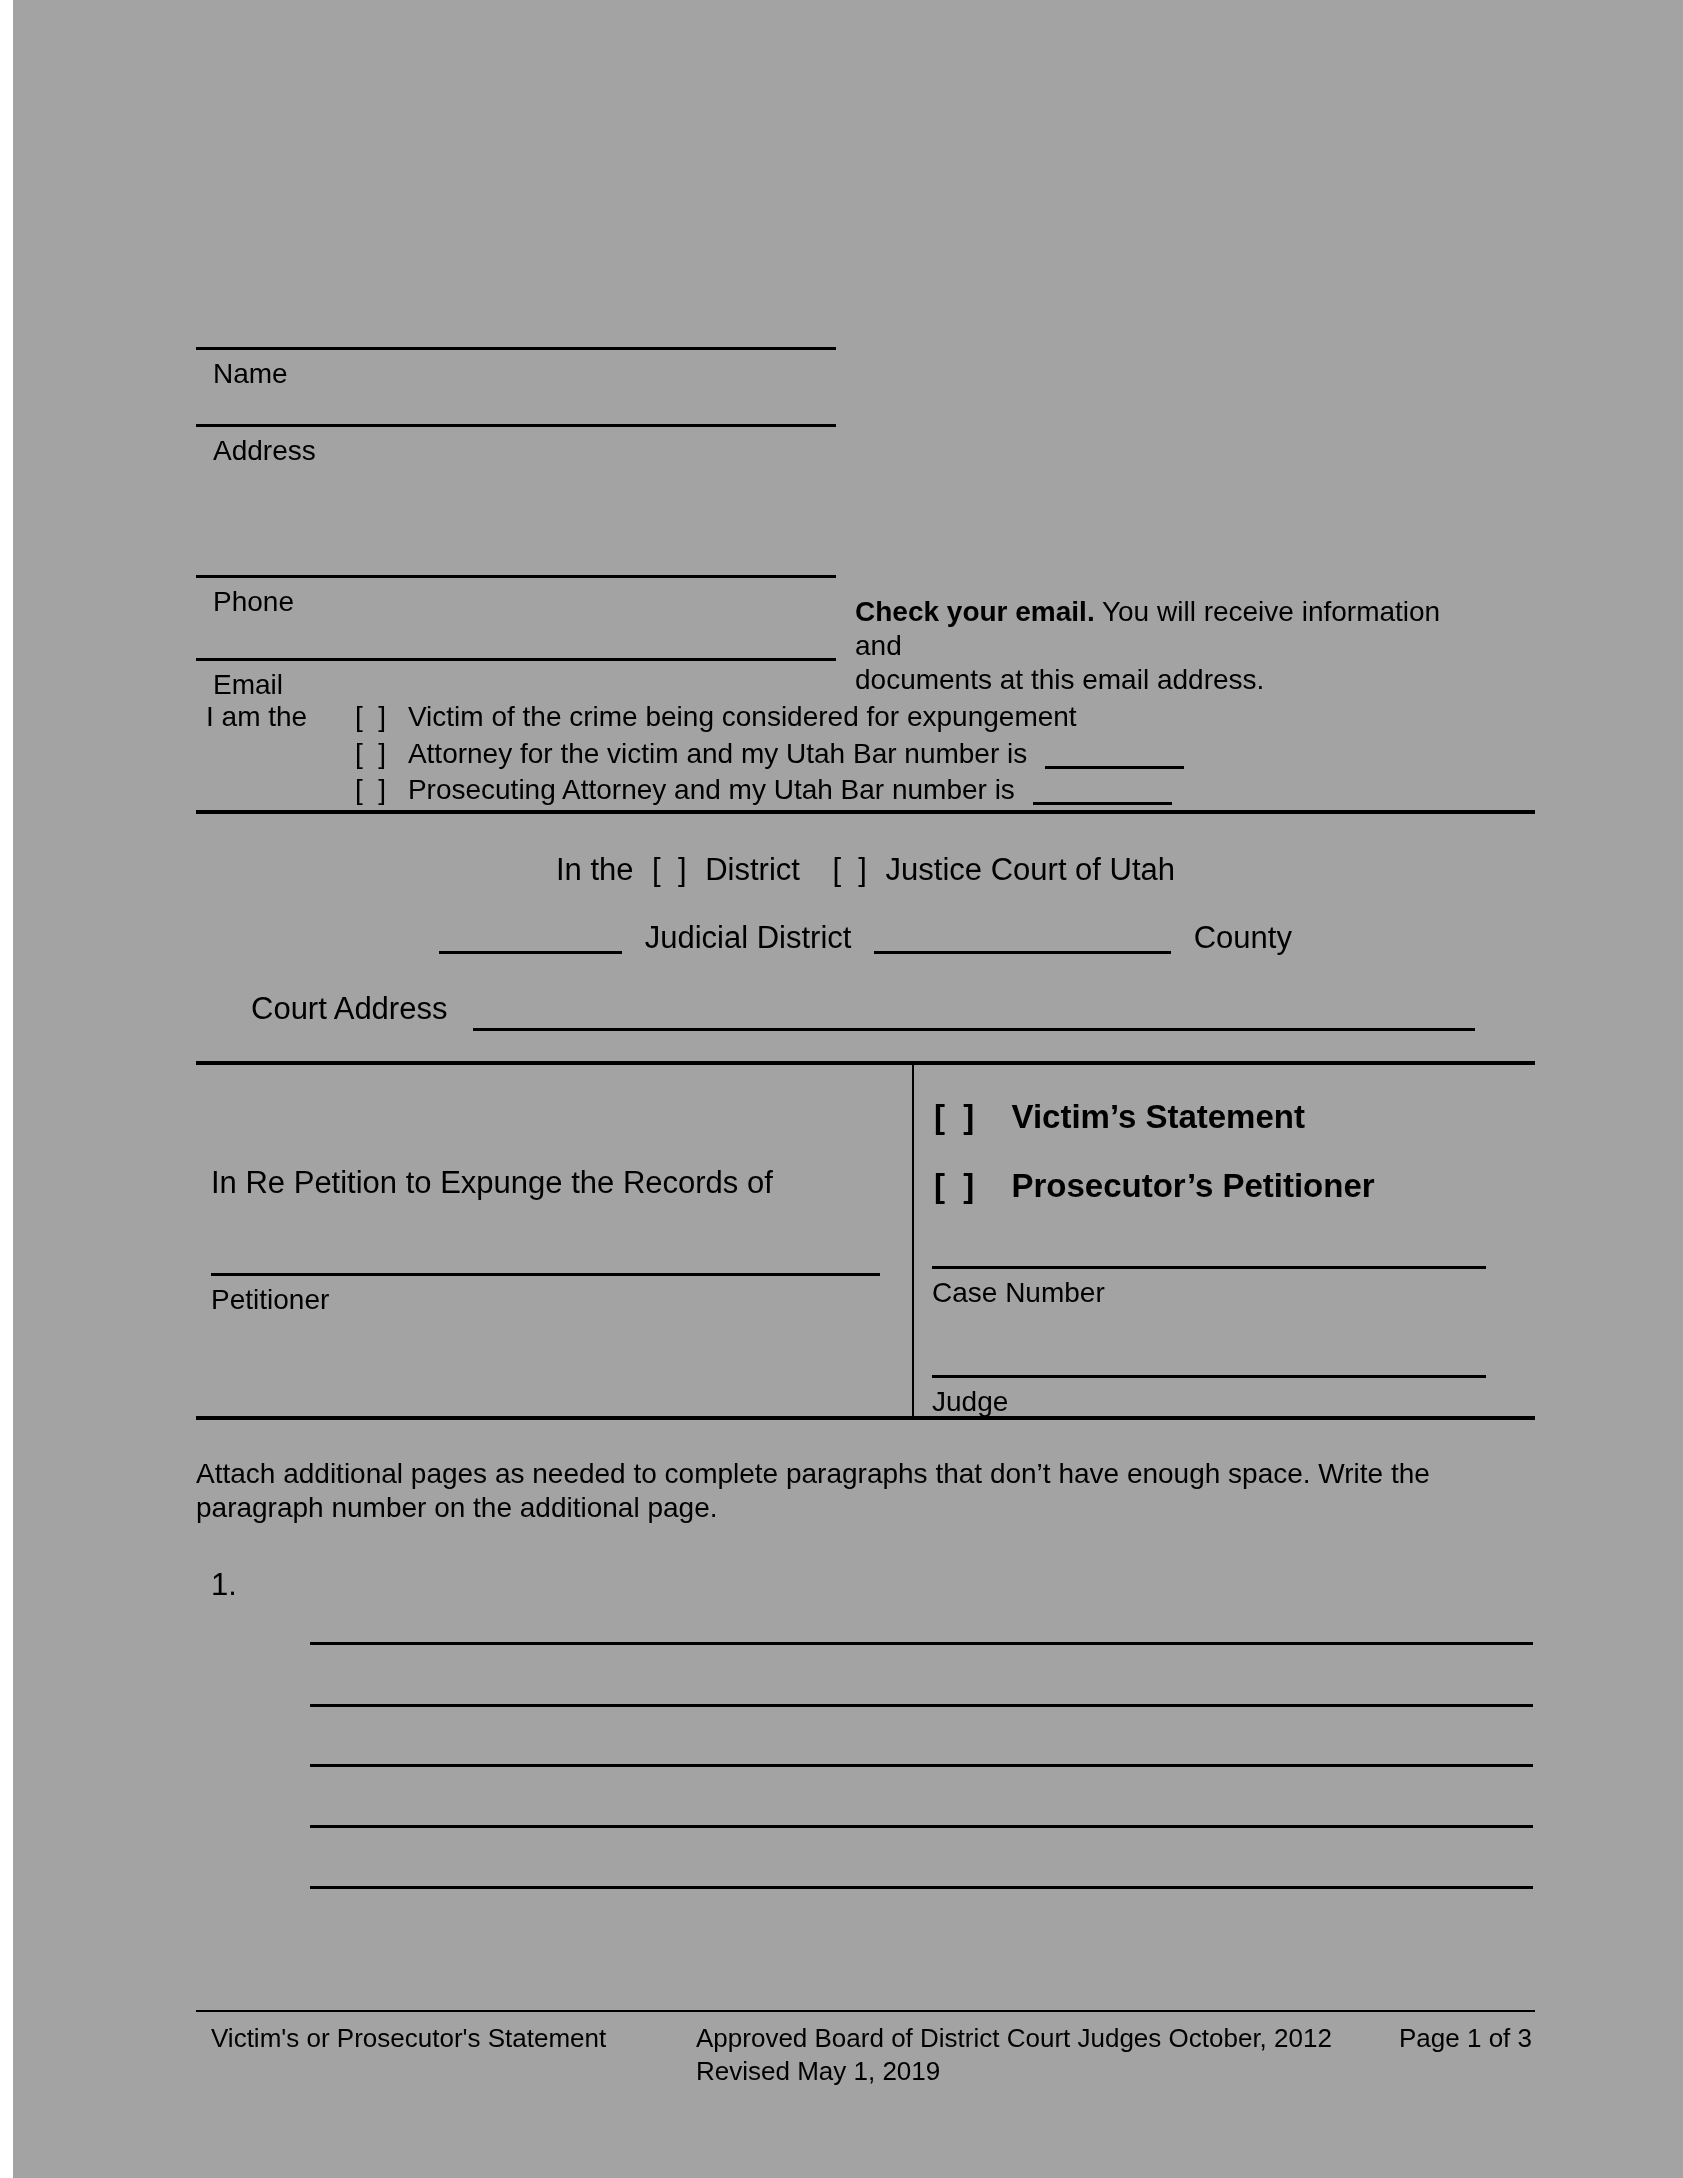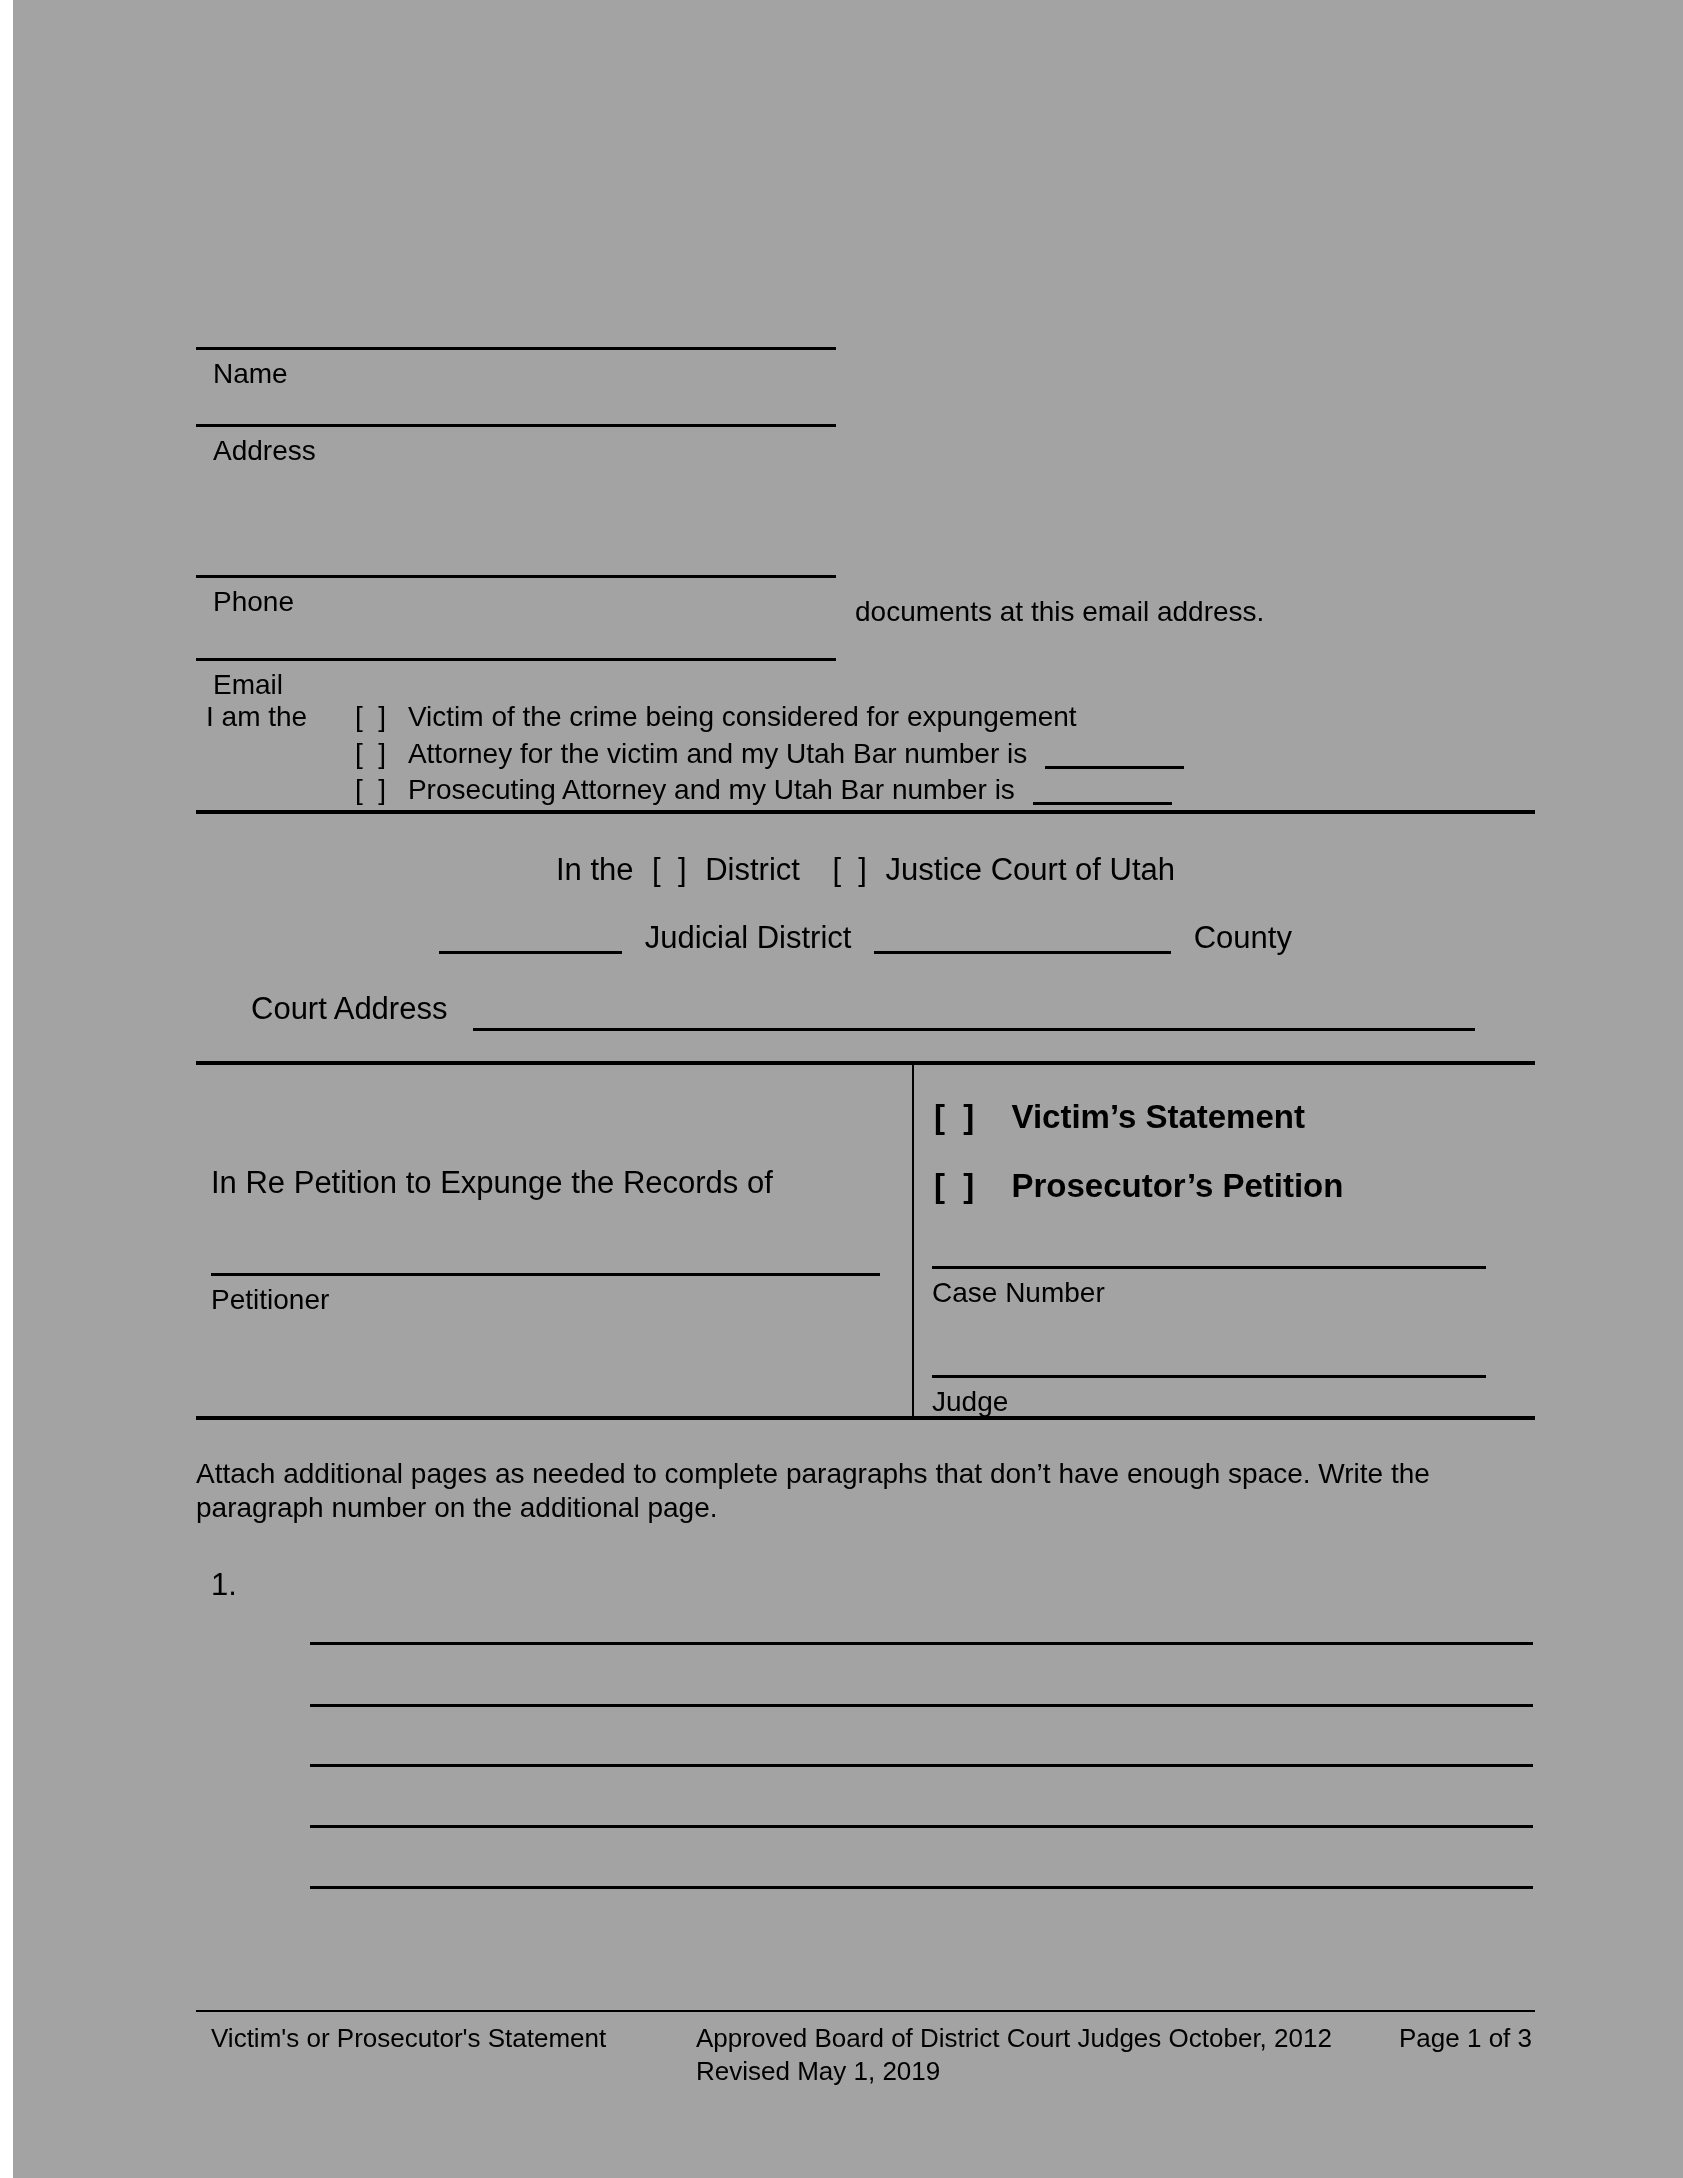--- a/index.html
+++ b/index.html
@@ -32,20 +32,24 @@
     <span class="flabel">Address</span>
   </div>
   <div class="abs field" style="left:183px;top:575px;width:640px;">
     <span class="flabel">Phone</span>
   </div>
   <div class="abs field" style="left:183px;top:658px;width:640px;">
     <span class="flabel">Email</span>
   </div>
 
   <div class="abs fs28" style="left:842px;top:595px;width:634px;">
+    <div>
+      <span class="bold">Check your email.</span>
+      <span>You will receive information and</span>
+    </div>
     <div>documents at this email address.</div>
   </div>
 
   <div class="abs fs28" style="left:193px;top:700px;">I am the</div>
 
   <div class="abs fs28 row" style="left:342px;top:700px;">
     <span class="cb">[  ]</span>
     <span style="margin-left:14px;">Victim of the crime being considered for expungement</span>
   </div>
   <div class="abs fs28 row" style="left:342px;top:737px;">
@@ -85,21 +89,21 @@
     <div class="abs fs31" style="left:15px;top:99px;width:683px;">In Re Petition to Expunge the Records of</div>
     <div class="abs hline" style="left:15px;top:208px;width:669px;height:3px;"></div>
     <div class="abs fs28" style="left:15px;top:218px;">Petitioner</div>
 
     <div class="abs fs33 bold row" style="left:738px;top:32px;">
       <span class="cb">[  ]</span>
       <span style="margin-left:28px;">Victim’s Statement</span>
     </div>
     <div class="abs fs33 bold row" style="left:738px;top:101px;">
       <span class="cb">[  ]</span>
-      <span style="margin-left:28px;">Prosecutor’s Petition</span>
+      <span style="margin-left:28px;">Prosecutor’s Petitioner</span>
     </div>
     <div class="abs hline" style="left:736px;top:201px;width:554px;height:3px;"></div>
     <div class="abs fs28" style="left:736px;top:211px;">Case Number</div>
     <div class="abs hline" style="left:736px;top:310px;width:554px;height:3px;"></div>
     <div class="abs fs28" style="left:736px;top:320px;">Judge</div>
   </div>
 
   <div class="abs fs28" style="left:183px;top:1457px;width:1242px;">Attach additional pages as needed to complete paragraphs that don’t have enough space. Write the paragraph number on the additional page.</div>
 
   <div class="abs fs31" style="left:198px;top:1566px;">1.</div>

